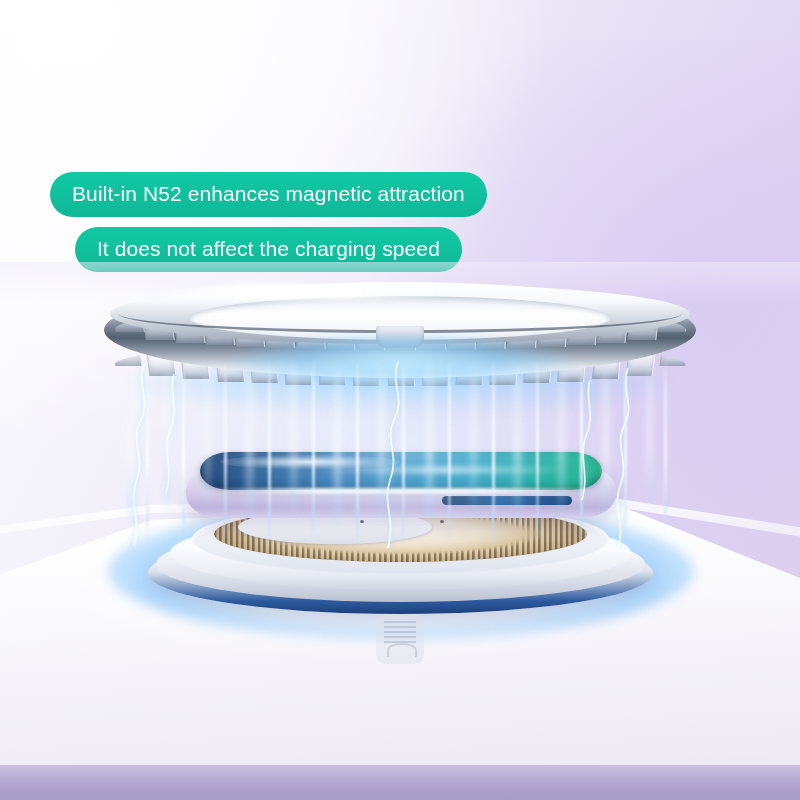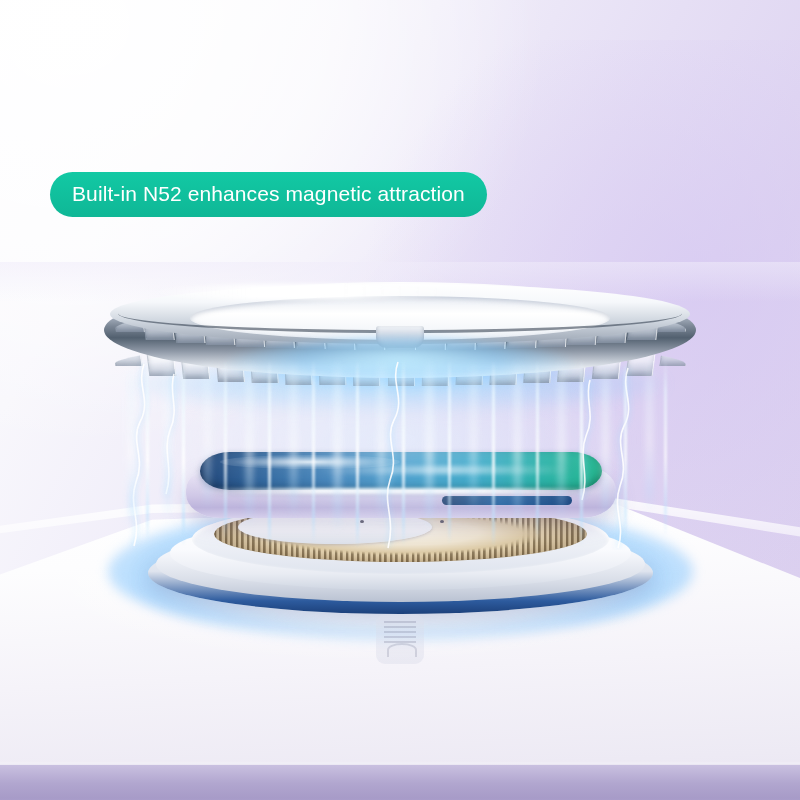--- a/index.html
+++ b/index.html
@@ -463,20 +463,21 @@
 
 <div id="stage">
 
   <div class="bg-base"></div>
   <div class="bg-glow-left"></div>
   <div class="bg-glow-right"></div>
 
 
   <div class="pill-wrap">
     <div class="pill" style="background: linear-gradient(rgb(18, 201, 164), rgb(15, 183, 150)); color: rgb(255, 255, 255);">Built-in N52 enhances magnetic attraction</div>
+    <div class="pill" style="background: linear-gradient(rgb(18, 201, 164), rgb(15, 183, 150)); color: rgb(255, 255, 255);">It does not affect the charging speed</div>
   </div>
 
   <div class="desk">
     <div class="desk-top"></div>
     <div class="desk-top-sheen"></div>
     <div class="desk-edge-hi"></div>
     <div class="desk-front-seam"></div>
     <div class="desk-front"></div>
   </div>
 

